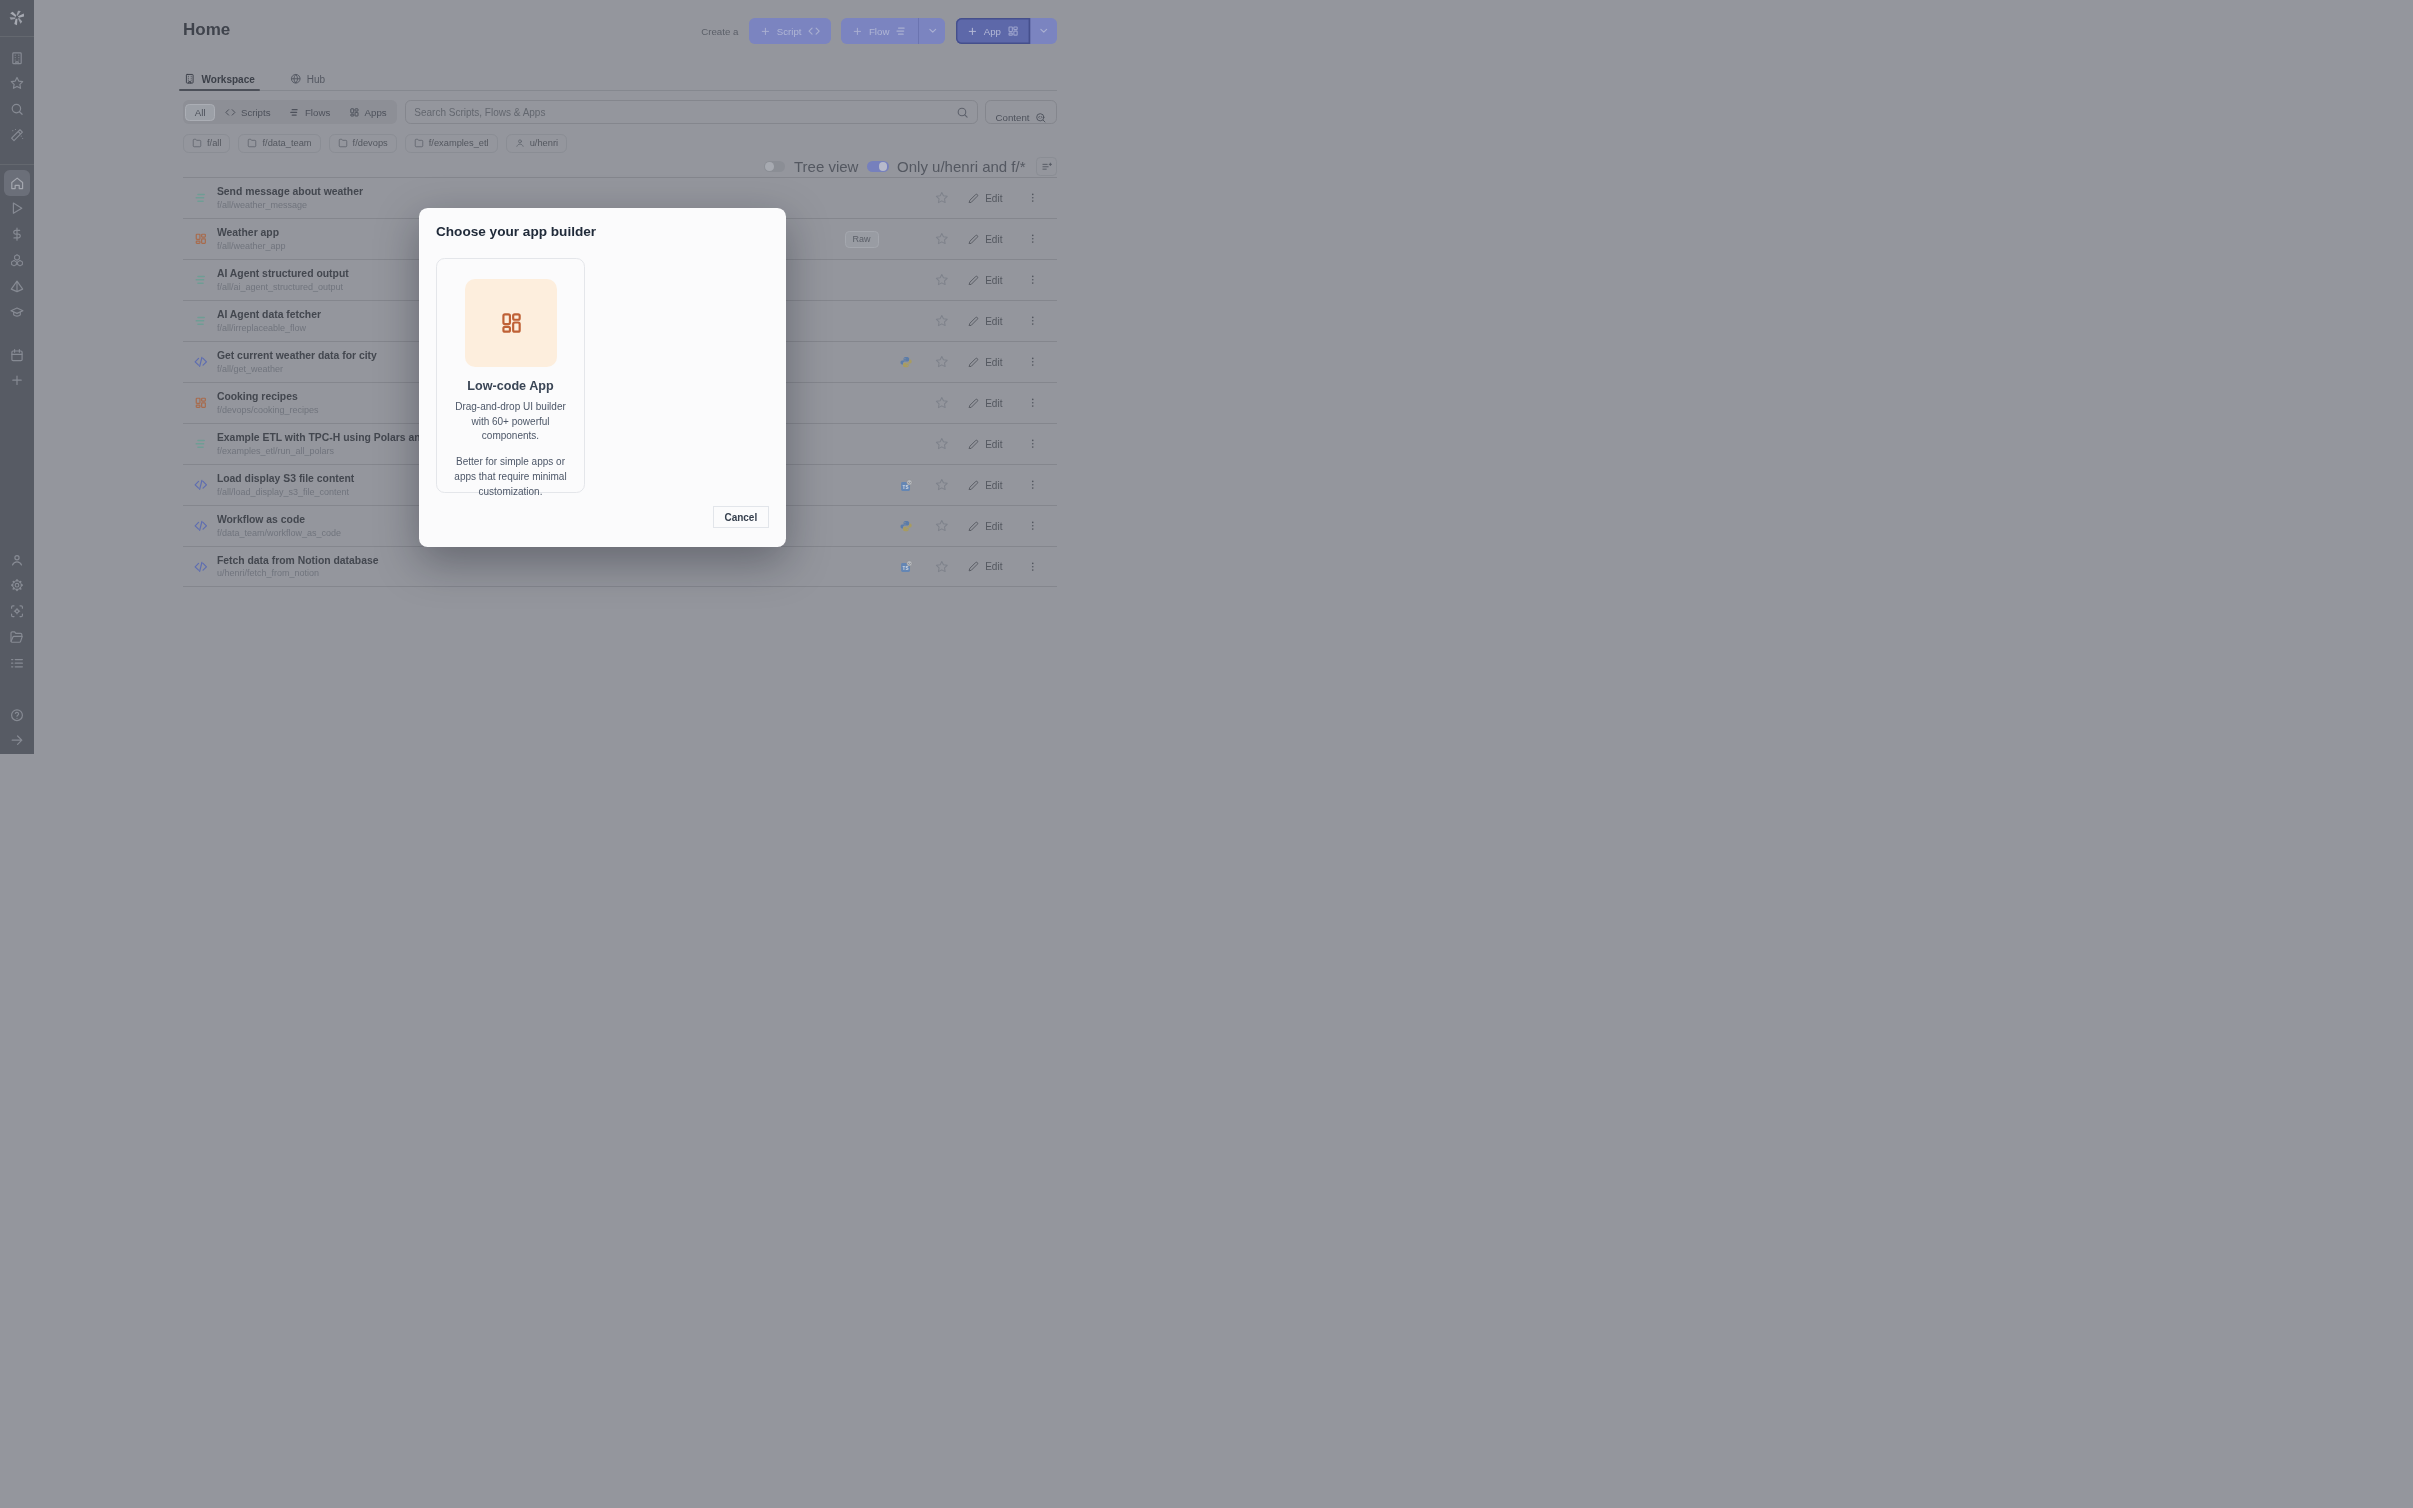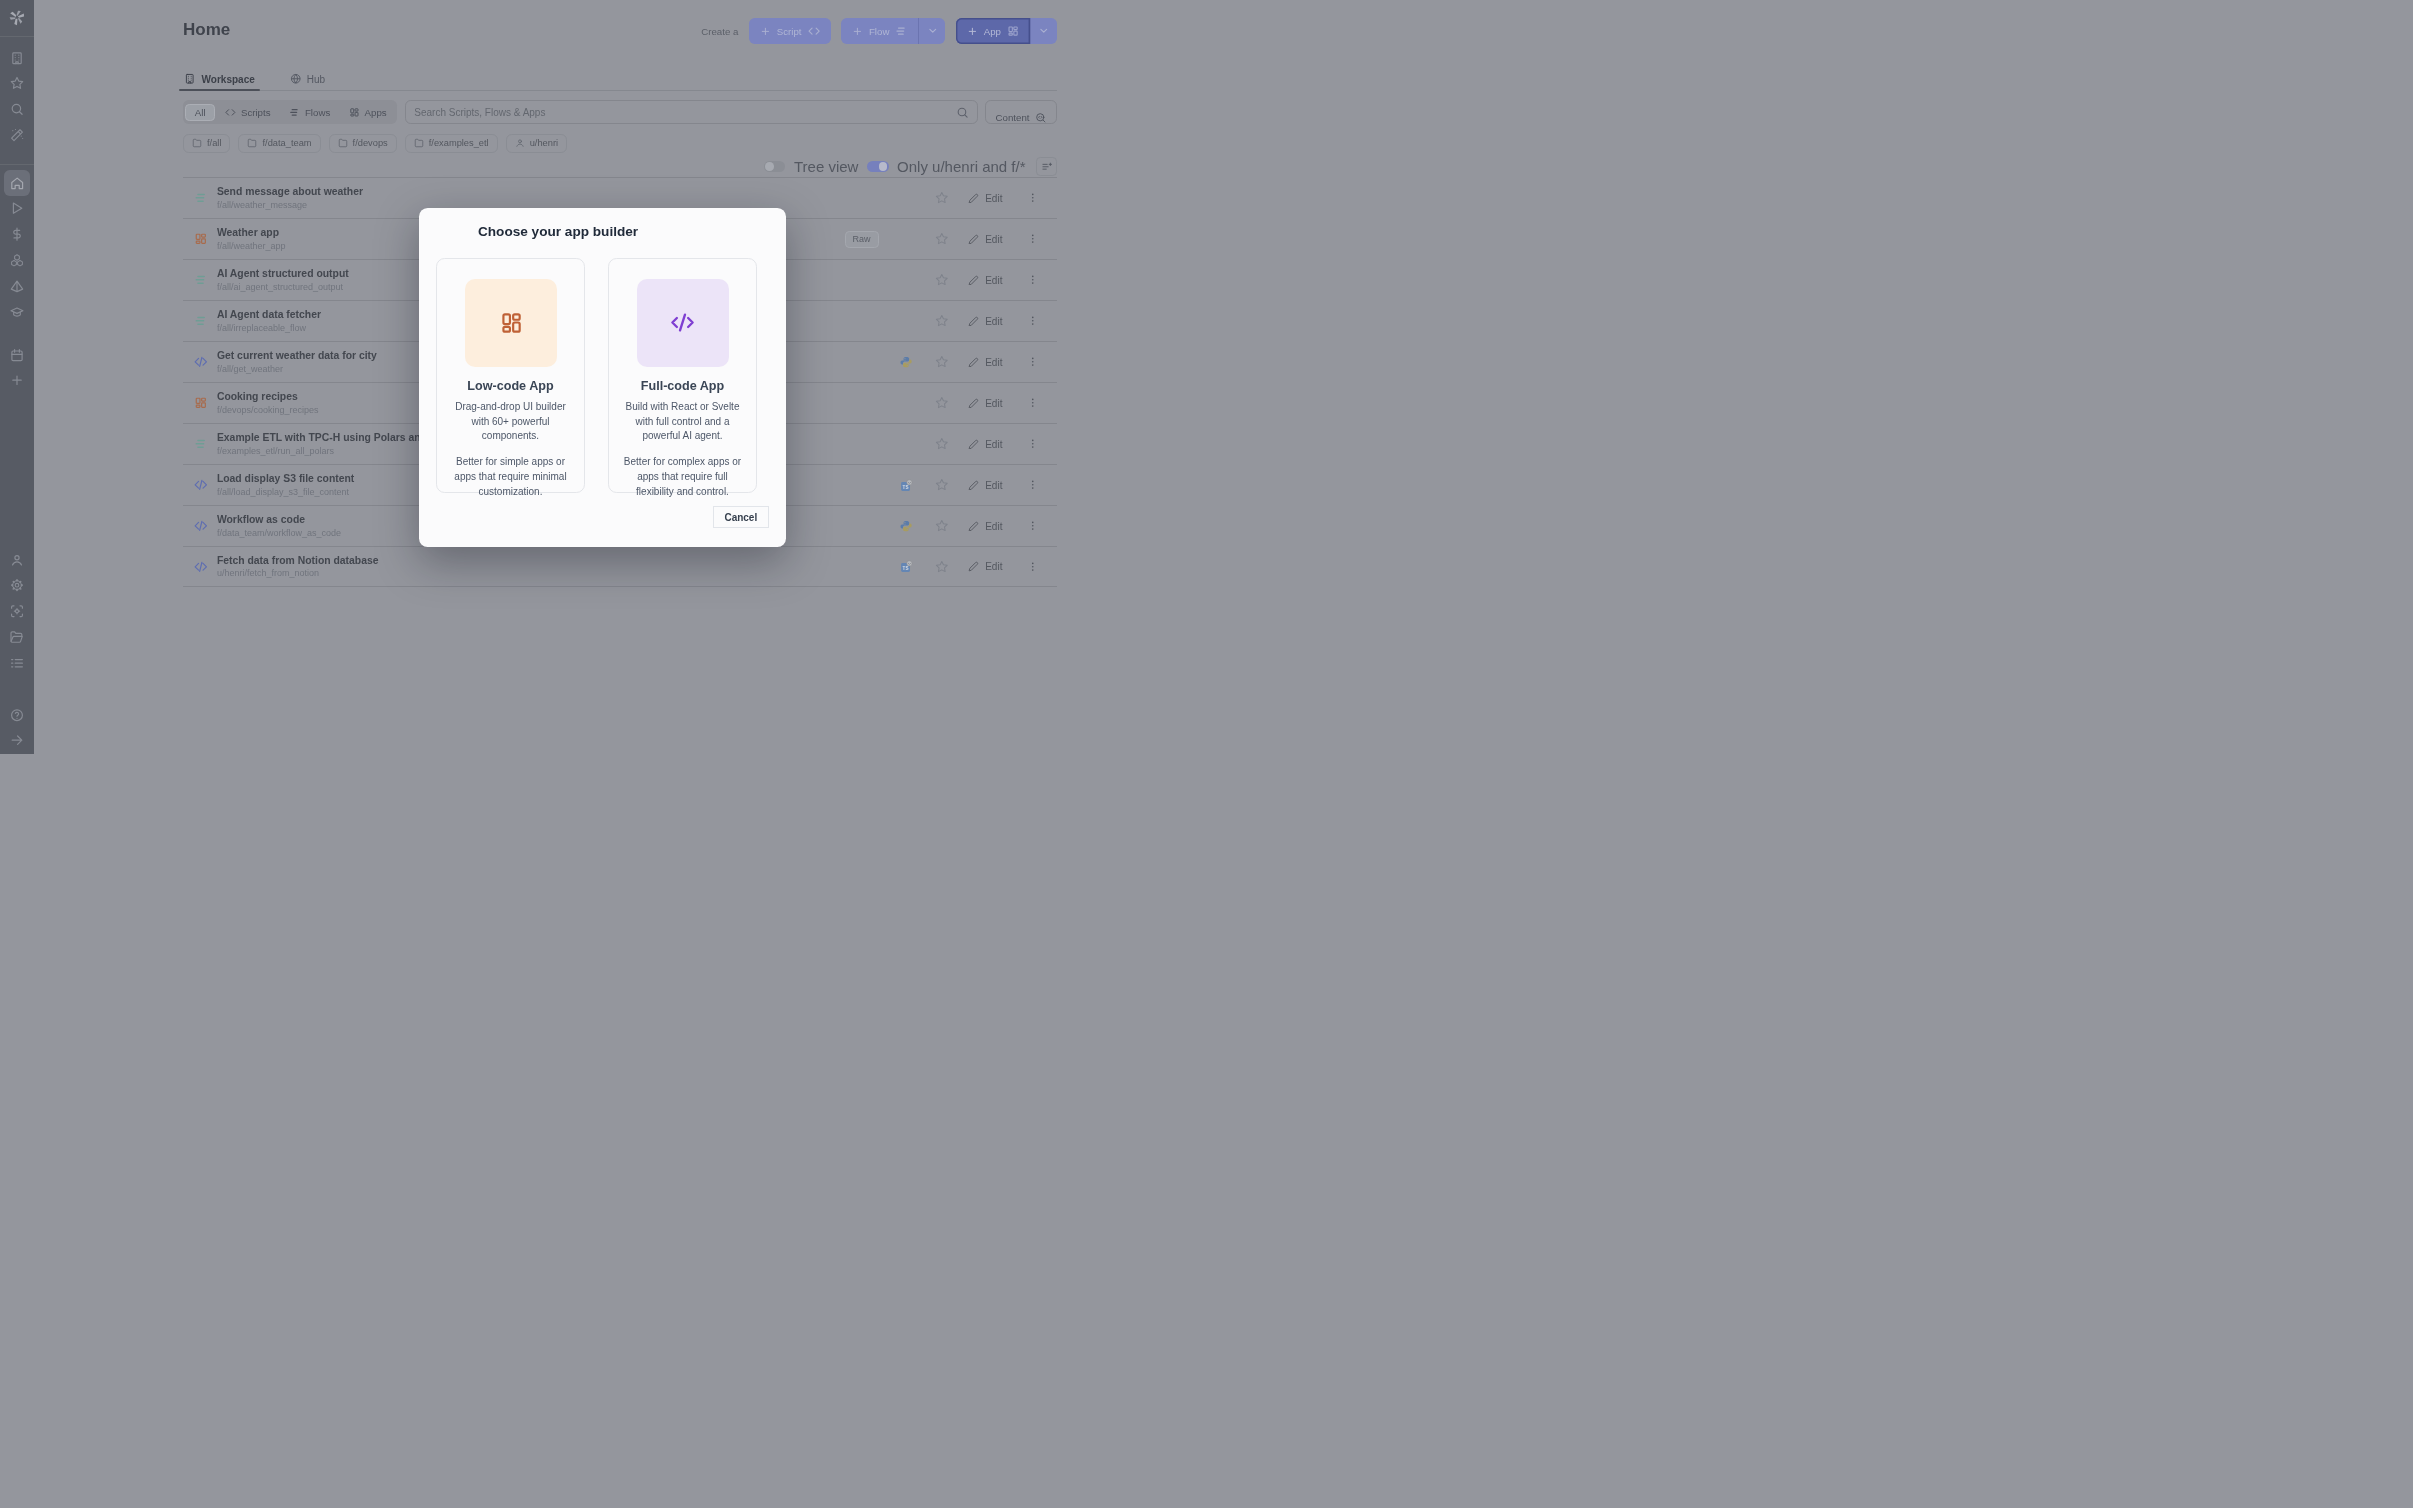--- a/index.html
+++ b/index.html
@@ -76,21 +76,21 @@
   .row-right { margin-left:auto; display:flex; align-items:center; padding-right:18.7px; }
   .badge-slot { width:32px; display:flex; justify-content:center; margin-right:21.5px; }
   .badge { height:17px; display:flex; align-items:center; padding:0 7px; background:#999ca3; border:0.7px solid #a4a7ae; border-radius:4.3px; font-size:9px; color:#5a5e67; }
   .lang-slot { width:14.4px; display:flex; justify-content:center; margin-right:21.5px; }
   .star-btn { color:#7e828b; cursor:pointer; }
   .edit-btn { display:flex; align-items:center; gap:6.5px; margin-left:19.4px; color:#53575f; font-size:10px; font-weight:500; cursor:pointer; }
   .kebab { margin-left:24.4px; color:#53575f; cursor:pointer; }
 
   
   .modal { position:absolute; left:419px; top:208px; width:367px; height:339px; background:#fbfbfc; border-radius:8.6px; box-shadow:0 14.4px 43px rgba(15,18,30,0.35); z-index:20; padding:16px 17px; }
-  .modal-title { font-size:13.6px; font-weight:700; color:#212b3a;margin-left:42px; }
+  .modal-title { font-size:13.6px; font-weight:700; color:#212b3a; }
   .cards { position:absolute; top:50px; left:17px; display:flex; gap:23px; }
   .card { width:149px; height:235px; border:1.1px solid #e4e6ea; border-radius:8.6px; padding:11.5px; text-align:center; cursor:pointer; background:#fbfbfc; }
   .tile { width:92px; height:88px; border-radius:10px; margin:8px auto 0; display:flex; align-items:center; justify-content:center; }
   .tile.orange { background:#fdeedd; color:#bf6136; }
   .tile.purple { background:#ece4f8; color:#7f3fd2; }
   .card-title { margin-top:12.2px; font-size:12.6px; font-weight:700; color:#3a4555; }
   .card-body { margin-top:7.2px; font-size:10px; font-weight:500; line-height:1.48; color:#4d5768; }
   .card-body + .card-body { margin-top:10.8px; }
   .cancel-btn { position:absolute; right:17px; bottom:18.7px; height:22px; display:flex; align-items:center; padding:0 10.8px; border:0.7px solid #e2e5ea; border-radius:0; background:#fbfbfc; font-size:10px; font-weight:600; color:#36404e; cursor:pointer; }
 </style>
@@ -782,26 +782,16 @@
             <rect x="5" y="4" width="6" height="9" rx="1.4"></rect>
             <rect x="14" y="4" width="6" height="5" rx="1.4"></rect>
             <rect x="14" y="11.5" width="6" height="8.5" rx="1.4"></rect>
             <rect x="5" y="15.5" width="6" height="4.5" rx="1.4"></rect>
           </svg>
       </div>
       <div class="card-title">Low-code App</div>
       <div class="card-body">Drag-and-drop UI builder with 60+ powerful components.</div>
       <div class="card-body">Better for simple apps or apps that require minimal customization.</div>
     </div>
-    <div class="card">
-      <div class="tile purple">
-        <svg width="27" height="27" viewBox="0 0 24 24" fill="none" stroke="currentColor" stroke-width="2.1" stroke-linecap="round" stroke-linejoin="round">
-            <path d="m17 8 4 4-4 4M7 8l-4 4 4 4M14.2 5 9.8 19"></path>
-          </svg>
-      </div>
-      <div class="card-title">Full-code App</div>
-      <div class="card-body">Build with React or Svelte with full control and a powerful AI agent.</div>
-      <div class="card-body">Better for complex apps or apps that require full flexibility and control.</div>
-    </div>
   </div>
   <div class="cancel-btn">Cancel</div>
 </div>
 
 
 </body></html>

